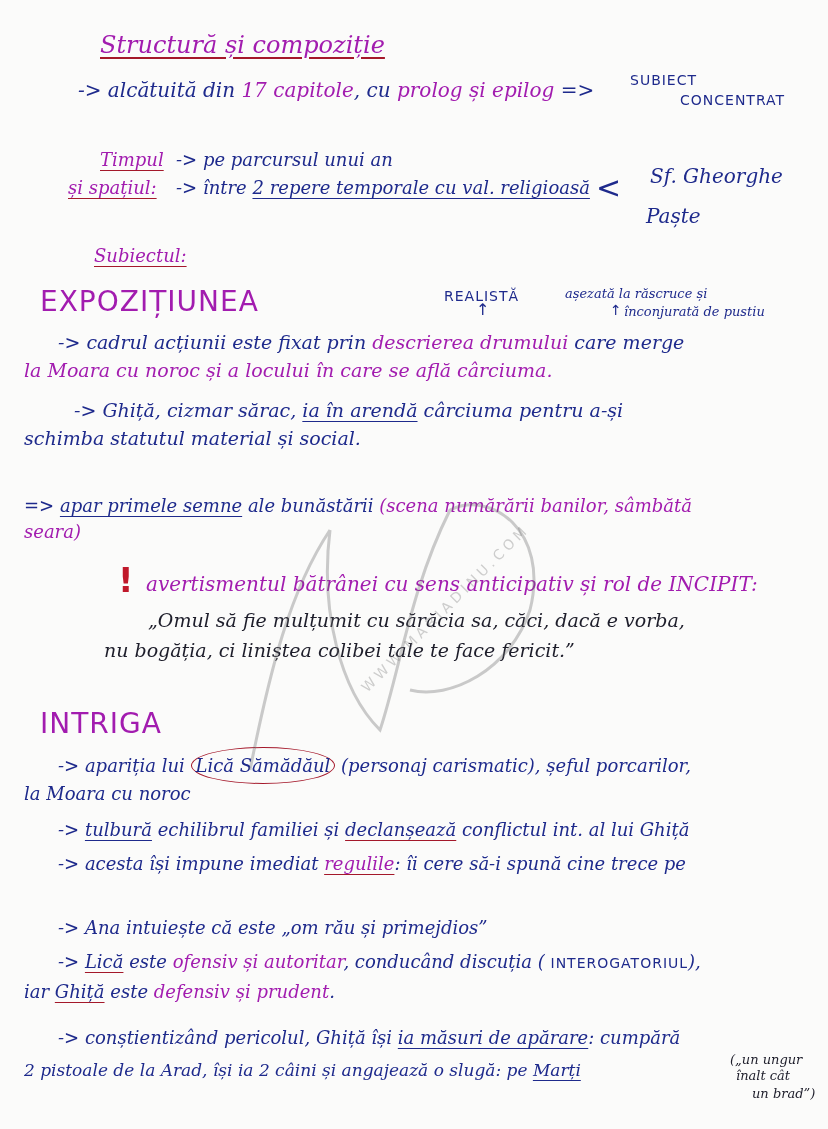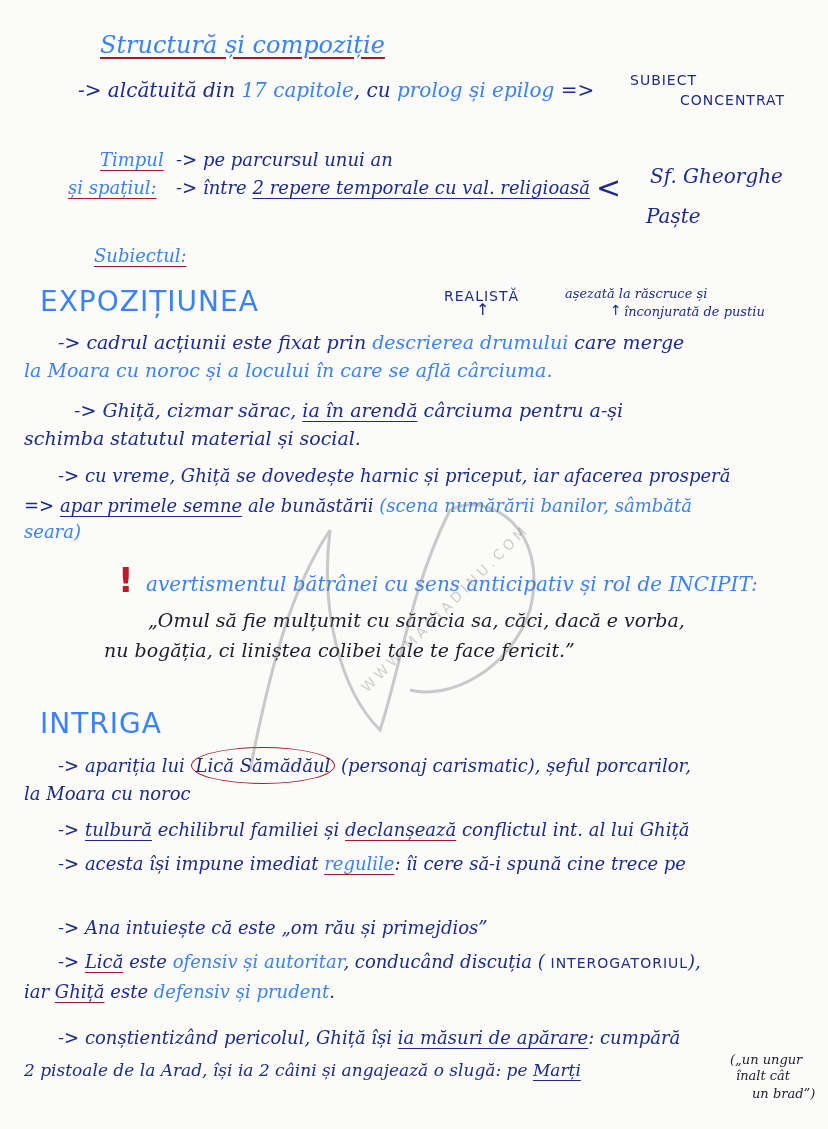--- a/index.html
+++ b/index.html
@@ -6,21 +6,21 @@
   body {
     width: 828px; height: 1129px; overflow: hidden;
     background: #fbfbfa;
     position: relative;
     font-family: "DejaVu Serif", serif;
     font-style: italic;
   }
   .page { position: absolute; inset: 0; }
   .ln { position: absolute; white-space: nowrap; font-size: 19px; line-height: 24px; }
   .blue { color: #1e2a8c; }
-  .red  { color: #3b82f6; }
+  .red  { color: #a21caf; }
   .dark { color: #1d1d2a; }
   .u-red  { text-decoration: underline; text-decoration-color: #a4182a; text-underline-offset: 4px; }
   .u-blue { text-decoration: underline; text-decoration-color: #1e2a8c; text-underline-offset: 4px; }
   .big  { font-family: "DejaVu Sans", sans-serif; font-style: normal; font-size: 28px; letter-spacing: 1px; }
   .caps { font-family: "DejaVu Sans", sans-serif; font-style: normal; font-size: 14px; letter-spacing: 1px; }
   .tiny { font-size: 13px; line-height: 15px; }
   .circle { border: 1.5px solid #a4182a; border-radius: 50%; padding: 7px 4px; }
   .bang { position: absolute; font-family: "DejaVu Sans", sans-serif; font-style: normal;
           font-weight: bold; font-size: 34px; color: #c0182a; }
   .arrow { position: absolute; color: #1e2a8c; font-style: normal; font-family: "DejaVu Sans", sans-serif; }
@@ -79,21 +79,20 @@
   </div>
   <div class="ln red" style="left:24px;top:358px;">la Moara cu noroc și a locului în care se află cârciuma.</div>
 
   <div class="ln blue" style="left:58px;top:398px;margin-left:16px;">
     <span>-&gt; Ghiță, cizmar sărac,</span>
     <span class="u-blue">ia în arendă</span>
     <span>cârciuma pentru a-și</span>
   </div>
   <div class="ln blue" style="left:24px;top:426px;">schimba statutul material și social.</div>
 
-  <div class="ln blue" style="left:58px;top:464px;font-size:18px;">-&gt; cu vreme, Ghiță se dovedește harnic și priceput, iar afacerea prosperă</div>
   <div class="ln" style="left:24px;top:494px;font-size:18px;">
     <span class="blue">=&gt;</span>
     <span class="blue u-blue">apar primele semne</span>
     <span class="blue">ale bunăstării</span>
     <span class="red">(scena numărării banilor, sâmbătă</span>
   </div>
   <div class="ln red" style="left:24px;top:520px;font-size:18px;">seara)</div>
 
   <div class="bang" style="left:118px;top:560px;">!</div>
   <div class="ln red" style="left:146px;top:572px;font-size:20px;">avertismentul bătrânei cu sens anticipativ și rol de INCIPIT:</div>

